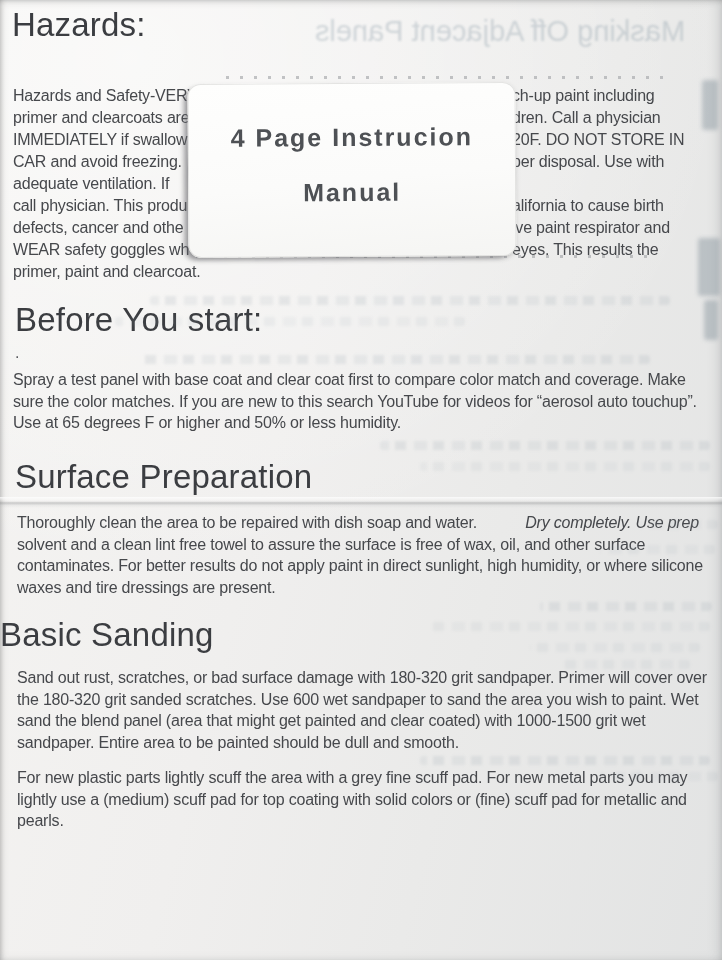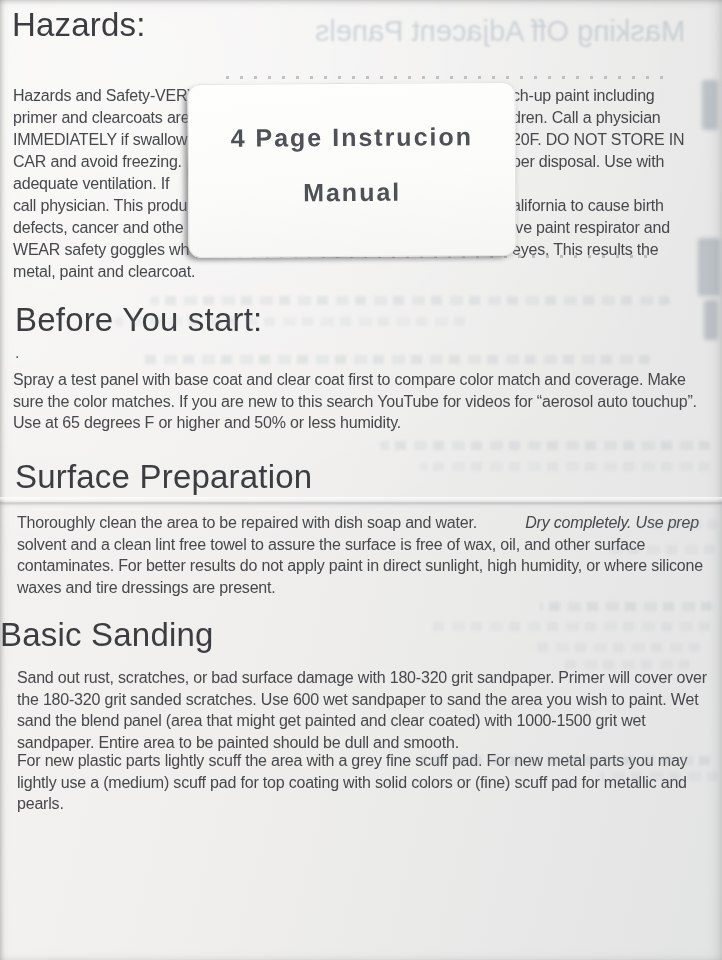--- a/index.html
+++ b/index.html
@@ -110,21 +110,21 @@
       </div>
       <div class="wline">
         <span class="wl">defects, cancer and othe</span>
         <span class="wr">ive paint respirator and</span>
       </div>
       <div class="wline">
         <span class="wl">WEAR safety goggles wh</span>
         <span class="wr">eyes. This results the</span>
       </div>
       <div class="wline">
-        <span class="wl">metal, paint and clearcoat.</span>
+        <span class="wl">primer, paint and clearcoat.</span>
         <span class="wr"></span>
       </div>
     </div>
 
   <div class="perf" style="left:226px;top:76px;width:440px;"></div>
   <div class="perf" style="left:196px;top:255px;width:452px;"></div>
 
   <div class="sticker">
     <div class="l1">4 Page Instrucion</div>
     <div class="l2">Manual</div>
@@ -133,21 +133,21 @@
   <div class="h1" style="left:15px;top:301px;">Before You start:</div>
   <div class="stray">.</div>
   <div class="para" style="left:13px;top:369px;width:706px;">Spray a test panel with base coat and clear coat first to compare color match and coverage. Make sure the color matches.  If you are new to this search YouTube for videos for “aerosol auto touchup”.  Use at 65 degrees F or higher and 50% or less humidity.</div>
 
   <div class="h1" style="left:15px;top:458px;">Surface Preparation</div>
   <div class="crease"></div>
   <div class="para" style="left:17px;top:512px;width:706px;"><span>Thoroughly clean the area to be repaired with dish soap and water.  </span><i>Dry completely. Use prep</i><span> solvent and a clean lint free towel to assure the surface is free of wax, oil, and other surface contaminates. For better results do not apply paint in direct sunlight, high humidity, or where silicone waxes and tire dressings are present.</span></div>
 
   <div class="h1" style="left:0;top:616px;">Basic Sanding</div>
   <div class="para" style="left:17px;top:667px;width:706px;">Sand out rust, scratches, or bad surface damage with 180-320 grit sandpaper. Primer will cover over the 180-320 grit sanded scratches. Use 600 wet sandpaper to sand the area you wish to paint. Wet sand the blend panel (area that might get painted and clear coated) with 1000-1500 grit wet sandpaper. Entire area to be painted should be dull and smooth.</div>
-  <div class="para" style="left:17px;top:750px;width:706px;">For new plastic parts lightly scuff the area with a grey fine scuff pad. For new metal parts you may lightly use a (medium) scuff pad for top coating with solid colors or (fine) scuff pad for metallic and pearls.</div>
+  <div class="para" style="left:17px;top:767px;width:706px;">For new plastic parts lightly scuff the area with a grey fine scuff pad. For new metal parts you may lightly use a (medium) scuff pad for top coating with solid colors or (fine) scuff pad for metallic and pearls.</div>
 
   <div class="g" style="left:150px;top:296px;width:520px;"></div>
   <div class="g faint" style="left:115px;top:317px;width:350px;"></div>
   <div class="g" style="left:140px;top:355px;width:510px;"></div>
   <div class="g" style="left:380px;top:441px;width:330px;"></div>
   <div class="g faint" style="left:420px;top:462px;width:290px;"></div>
   <div class="g faint" style="left:640px;top:520px;width:78px;"></div>
   <div class="g faint" style="left:600px;top:545px;width:115px;"></div>
   <div class="g" style="left:540px;top:602px;width:172px;"></div>
   <div class="g faint" style="left:430px;top:622px;width:280px;"></div>

